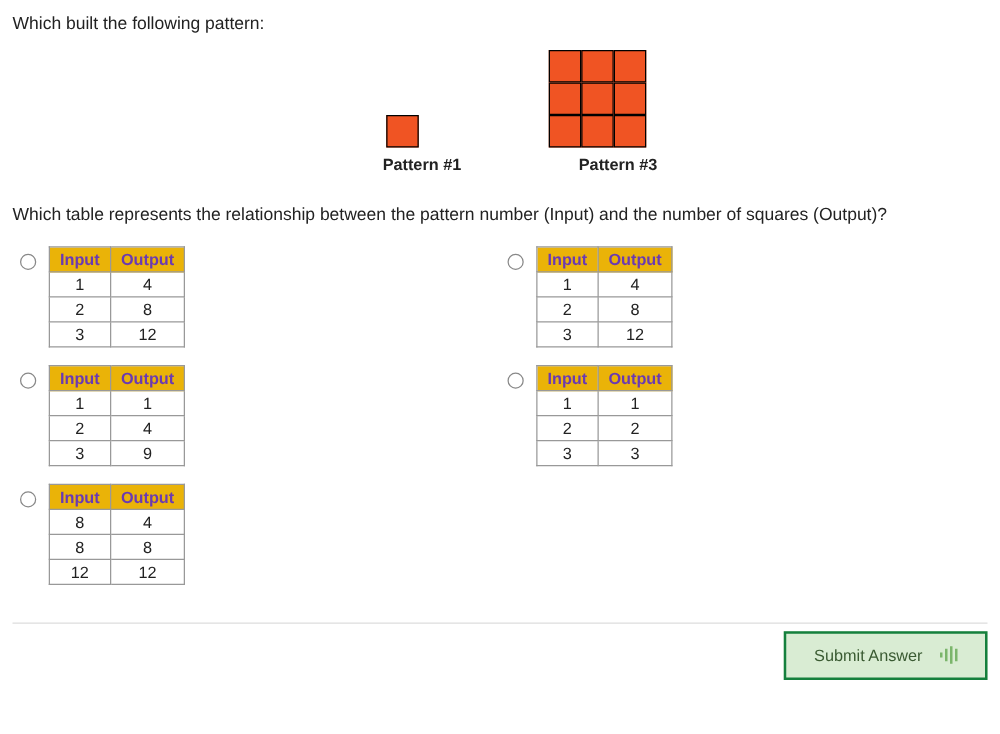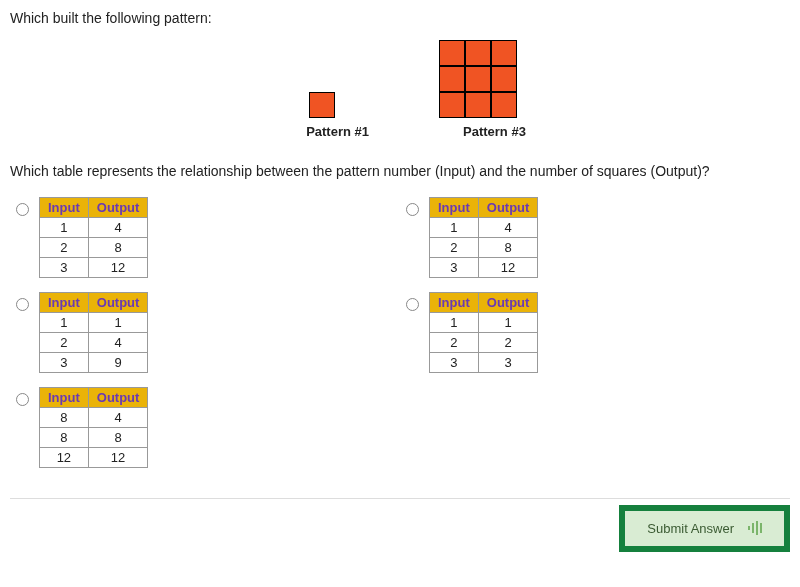--- a/index.html
+++ b/index.html
@@ -83,21 +83,21 @@
     position: relative;
     margin-top: 30px;
     border-top: 1px solid #ddd;
     height: 50px;
   }
   .submit-btn {
     position: absolute;
     right: 0;
     top: 6px;
     background: #d9ecd3;
-    border: 6px solid #15803d;
+    border: 2px solid #15803d;
     color: #3a5a32;
     padding: 10px 22px;
     font-size: 13px;
     cursor: pointer;
     display: flex;
     align-items: flex-start;
     gap: 14px;
   }
   .send-icon {
     display: inline-flex;

